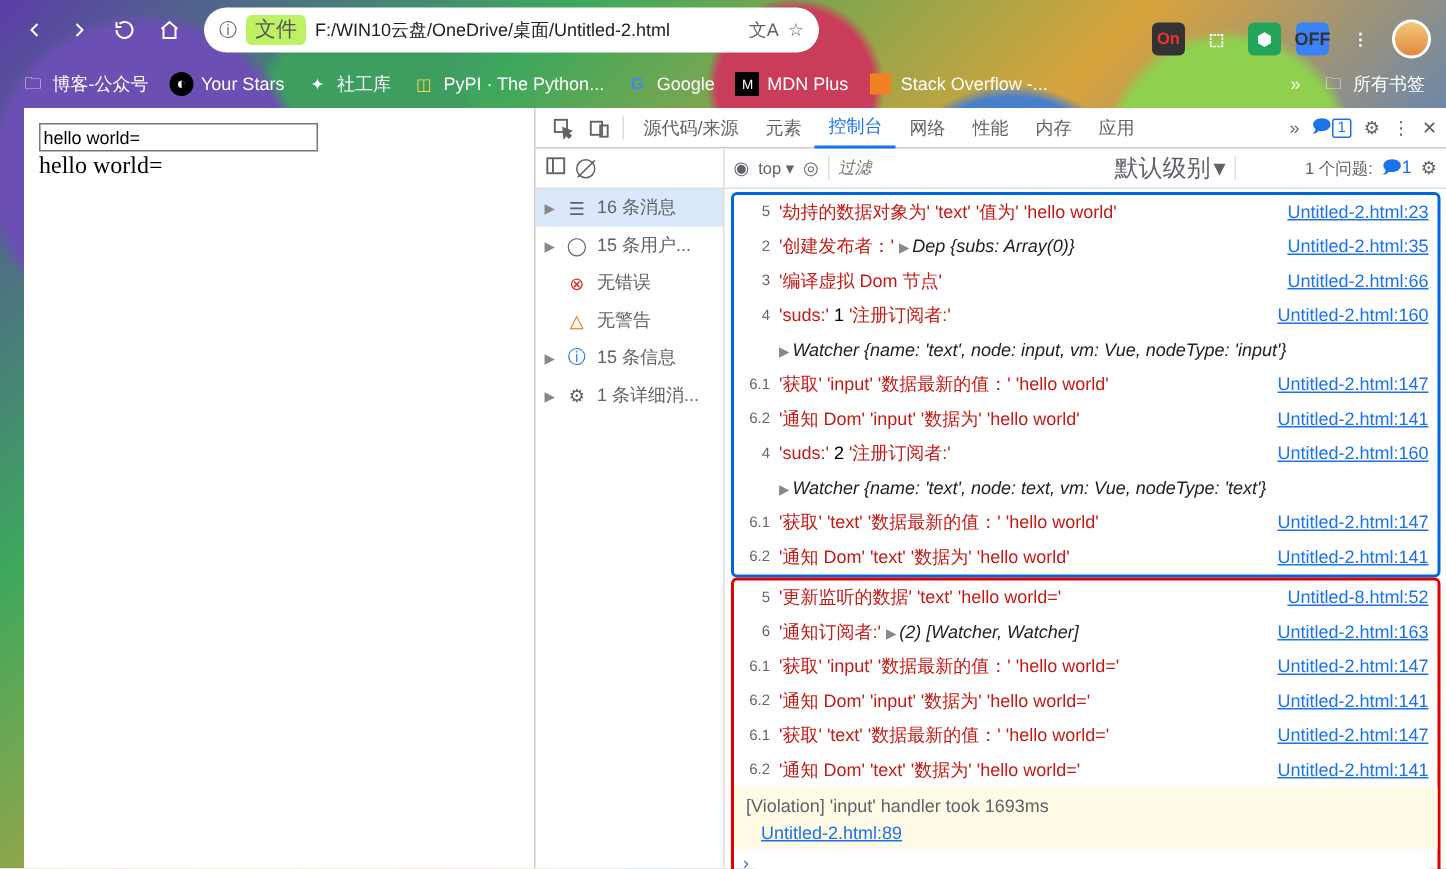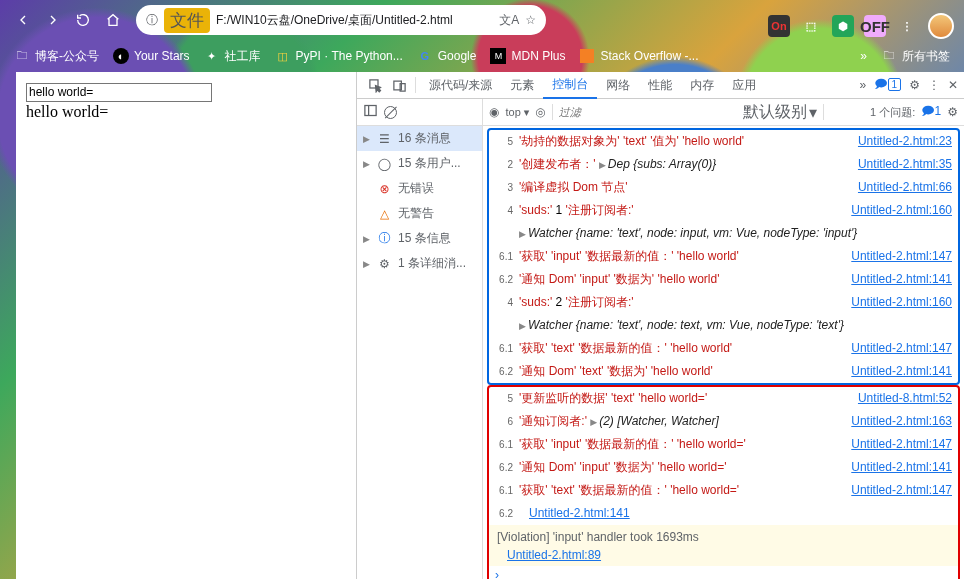--- a/index.html
+++ b/index.html
@@ -14,21 +14,21 @@
   radial-gradient(circle at 70% 25%, #4a7fc9 0 10%, transparent 11%),
   radial-gradient(circle at 85% 18%, #8fd14f 0 8%, transparent 9%),
   radial-gradient(circle at 95% 35%, #d94f7a 0 9%, transparent 10%),
   linear-gradient(135deg,#5c3da8,#3da85c,#d9a33d,#3d7ad9,#c93d7a); z-index:0; }
 
 
 .chrome-bar { position: relative; z-index: 2; height: 40px; display: flex; align-items: center; gap: 4px; padding: 4px 10px; color: #fff; }
 .nav-btn { width: 26px; height: 26px; border-radius: 50%; display: flex; align-items: center; justify-content: center; font-size: 15px; cursor: pointer; }
 .nav-btn svg { width: 16px; height: 16px; fill: none; stroke: #fff; stroke-width: 2; }
 .url-bar { flex: 1; max-width: 410px; height: 30px; background: #fff; border-radius: 15px; display: flex; align-items: center; padding: 0 10px; gap: 6px; color: #333; font-size: 12px; margin-left: 6px; }
-.file-chip { background: #eab308; border-radius: 4px; padding: 1px 6px; font-size: 17px; color: #555; display: flex; align-items: center; gap: 2px; }
+.file-chip { background: #bef264; border-radius: 4px; padding: 1px 6px; font-size: 14px; color: #555; display: flex; align-items: center; gap: 2px; }
 .ext-icons { display: flex; align-items: center; gap: 10px; margin-left: auto; margin-top: 12px; }
 .ext-ico { width: 22px; height: 22px; border-radius: 4px; display: flex; align-items: center; justify-content: center; font-size: 11px; font-weight: bold; }
 .avatar { width: 26px; height: 26px; border-radius: 50%; background: linear-gradient(#f3c77a,#e08a3d); border: 2px solid #fff; }
 
 
 .bm-bar { position: relative; z-index: 2; height: 32px; display: flex; align-items: center; gap: 14px; padding: 0 14px; color: #fff; font-size: 12px; }
 .bm { display: flex; align-items: center; gap: 5px; cursor: pointer; white-space: nowrap; }
 .bm .ico { width: 16px; height: 16px; display: inline-flex; align-items: center; justify-content: center; font-size: 11px; }
 .bm-right { margin-left: auto; display: flex; align-items: center; gap: 14px; }
 
@@ -118,21 +118,21 @@
       </span>
     <span style="flex:1;white-space:nowrap;overflow:hidden;text-overflow:ellipsis;color:#202124">F:/WIN10云盘/OneDrive/桌面/Untitled-2.html</span>
     <span style="color:#5f6368">文A</span>
     <span style="color:#5f6368">☆</span>
   </div>
 
   <div class="ext-icons">
     <div class="ext-ico" style="background:#333;color:#e33">On</div>
     <div class="ext-ico" style="color:#fff">⬚</div>
     <div class="ext-ico" style="background:#23a559;color:#fff">⬢</div>
-    <div class="ext-ico" style="background:#f0abfc;color:#333;font-size:15px">OFF</div>
+    <div class="ext-ico" style="background:#3b82f6;color:#333;font-size:12px">OFF</div>
     <div class="ext-ico" style="color:#fff">⋮</div>
     <div class="avatar"></div>
   </div>
 </div>
 
 <div class="bm-bar">
   <div class="bm">
       <span class="ico">🗀</span>
       <span>博客-公众号</span>
     </div>
@@ -343,20 +343,21 @@
               <span class="msg"><span class="str">'通知 Dom'</span> <span class="str">'input'</span> <span class="str">'数据为'</span> <span class="str">'hello world='</span></span>
               <span class="link">Untitled-2.html:141</span>
             </div>
             <div class="dt-row">
               <span class="ln">6.1</span>
               <span class="msg"><span class="str">'获取'</span> <span class="str">'text'</span> <span class="str">'数据最新的值：'</span> <span class="str">'hello world='</span></span>
               <span class="link">Untitled-2.html:147</span>
             </div>
             <div class="dt-row">
               <span class="ln">6.2</span>
+              <span class="msg"><span class="str">'通知 Dom'</span> <span class="str">'text'</span> <span class="str">'数据为'</span> <span class="str">'hello world='</span></span>
               <span class="link">Untitled-2.html:141</span>
             </div>
             <div class="dt-row viol">
               <span class="ln"></span>
               <span class="msg">[Violation] 'input' handler took 1693ms</span>
               <span class="link">Untitled-2.html:89</span>
             </div>
             <div class="dt-prompt">
               <span class="pr">›</span>
               <input style="">

